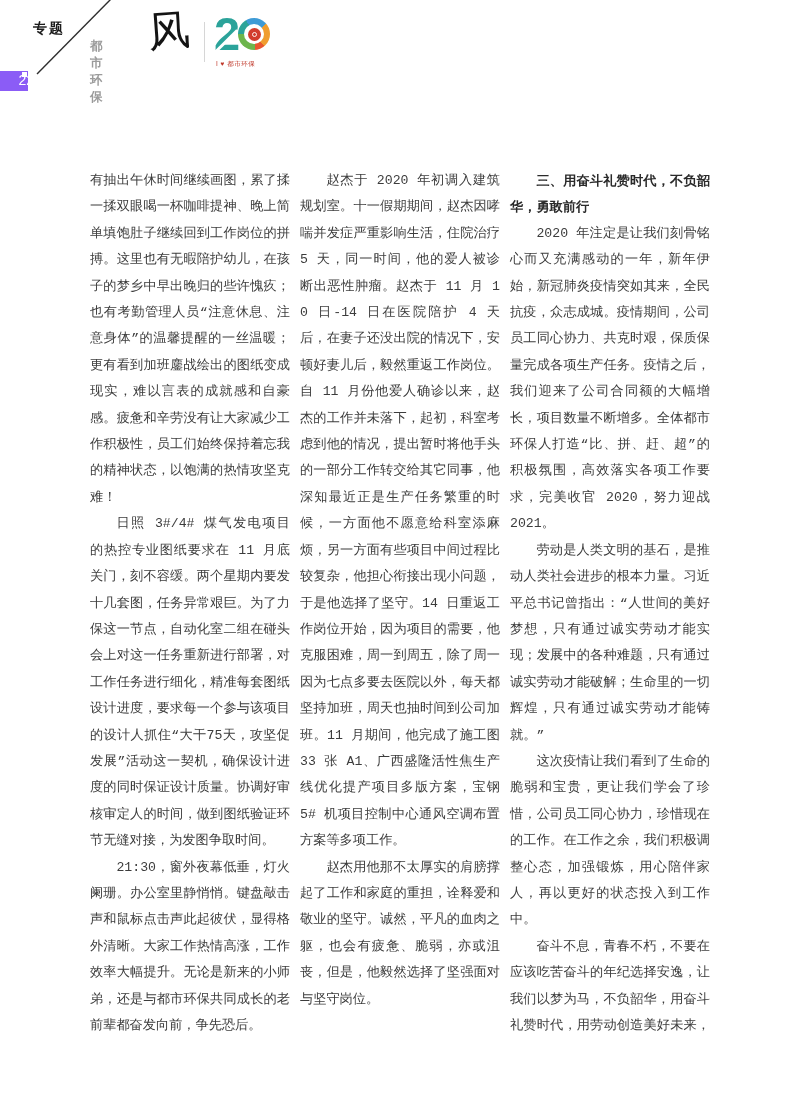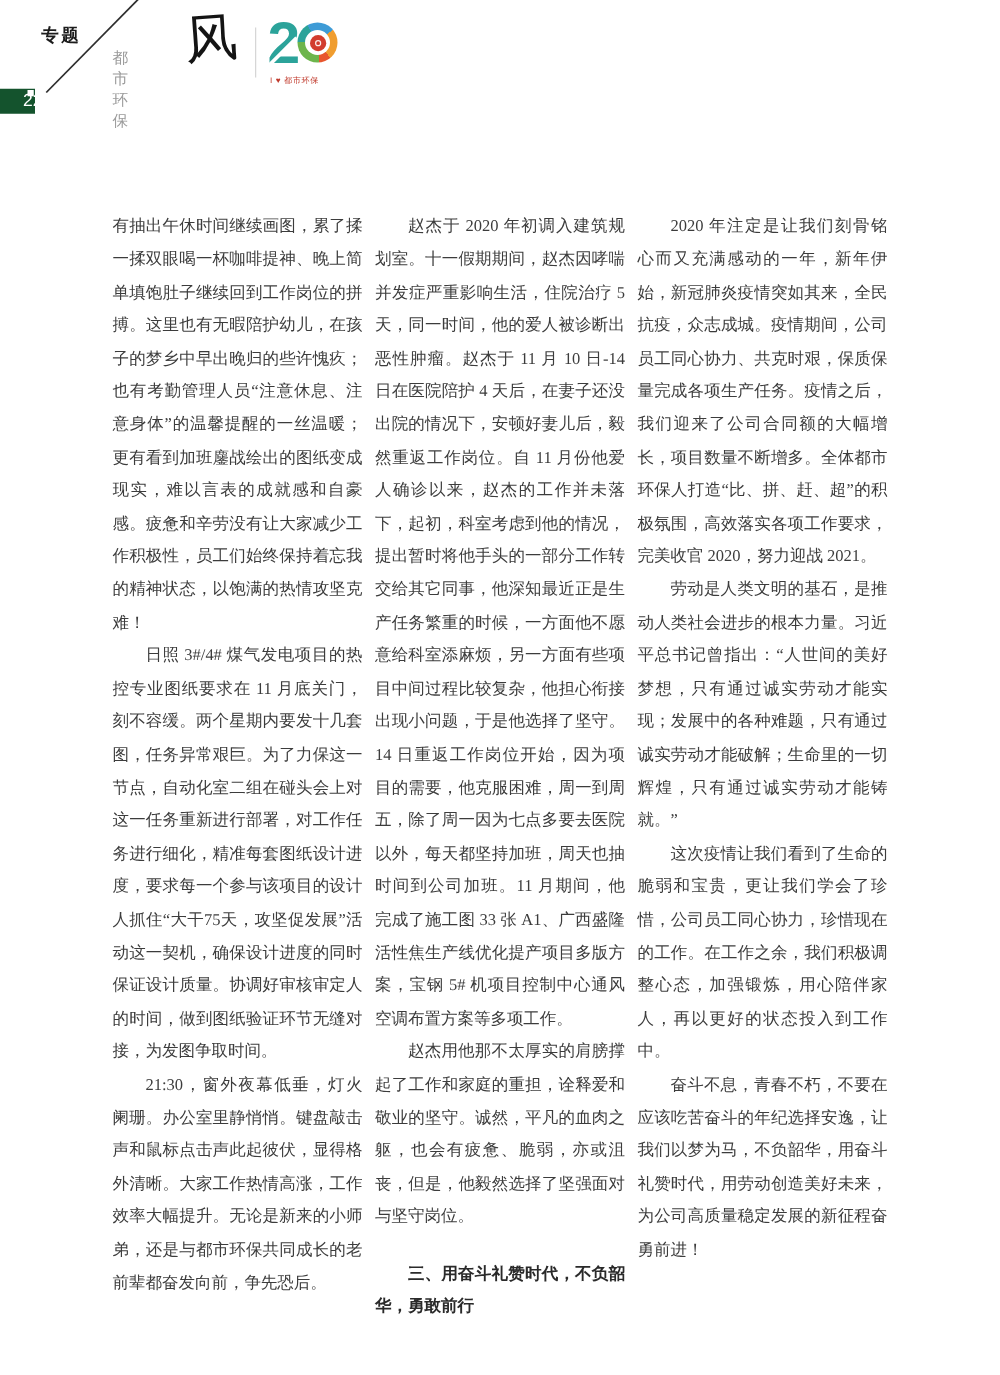--- a/index.html
+++ b/index.html
@@ -6,33 +6,34 @@
   body{
     width:800px;height:1100px;background:#ffffff;position:relative;overflow:hidden;
     font-family:"Liberation Serif","DejaVu Serif",serif;
   }
   .diag{position:absolute;left:0;top:0;pointer-events:none;}
   .section-label{
     position:absolute;left:33px;top:20px;font-size:14px;font-weight:bold;color:#1c1c1c;
     font-family:"Liberation Sans","DejaVu Sans",sans-serif;letter-spacing:2px;
   }
   .pagenum-box{
-    position:absolute;left:0;top:71px;width:28px;height:20px;background:#14532d;
+    position:absolute;left:0;top:71px;width:28px;height:20px;background:#8b5cf6;
   }
   .pagenum-box .notch{
     position:absolute;right:1px;top:1px;width:5px;height:5px;background:#ffffff;display:block;
   }
   .pagenum{
     position:absolute;left:0;top:1px;width:34px;text-align:right;color:#ffffff;
     font-size:14px;font-family:"Liberation Sans","DejaVu Sans",sans-serif;font-weight:300;
   }
   .masthead{position:absolute;left:88px;top:12px;height:60px;}
   .brand{
     position:absolute;left:2px;top:26px;font-size:12.5px;color:#9b9b9b;letter-spacing:2px;
     font-family:"Liberation Sans","DejaVu Sans",sans-serif;
+    font-weight:bold;
   }
   .calli{
     position:absolute;left:60px;top:-2px;font-size:42px;color:#141414;line-height:1;
     font-family:"DejaVu Serif",serif;transform:rotate(-4deg);
   }
   .mast-divider{position:absolute;left:116px;top:10px;width:1px;height:40px;background:#d6d6d6;}
   .logo20{position:absolute;left:126px;top:4px;width:60px;height:56px;}
   .logo-two{
     position:absolute;left:0;top:-6px;font-size:47px;font-weight:bold;color:#2ba39a;line-height:1;
     font-family:"Liberation Sans","DejaVu Sans",sans-serif;
@@ -57,21 +58,21 @@
   }
   .tagline{
     position:absolute;left:2px;top:44px;width:60px;font-size:6.5px;color:#c0392b;
     font-family:"Liberation Sans","DejaVu Sans",sans-serif;letter-spacing:.5px;white-space:nowrap;
   }
   .article{
     position:absolute;left:90px;top:168px;width:620px;height:896px;overflow:hidden;
     column-count:3;column-gap:10px;column-fill:auto;
     font-size:13.2px;line-height:26.4px;color:#3c3c3c;text-align:justify;
   }
-  .article p{margin:0;text-indent:2em;word-break:break-all;}
+  .article p{margin:0;text-indent:2em;word-break:break-all;font-family:Liberation Mono, monospace;}
   .article p.cont{text-indent:0;}
   .article p.heading{
     font-weight:bold;color:#2a2a2a;font-family:"Liberation Sans","DejaVu Sans",sans-serif;margin-top:19px;
   }
 </style>
 </head>
 <body>
 
 <svg class="diag" width="130" height="80" viewBox="0 0 130 80">
   <line x1="37" y1="74" x2="112" y2="-2" stroke="#2e2e2e" stroke-width="1.4"></line>

